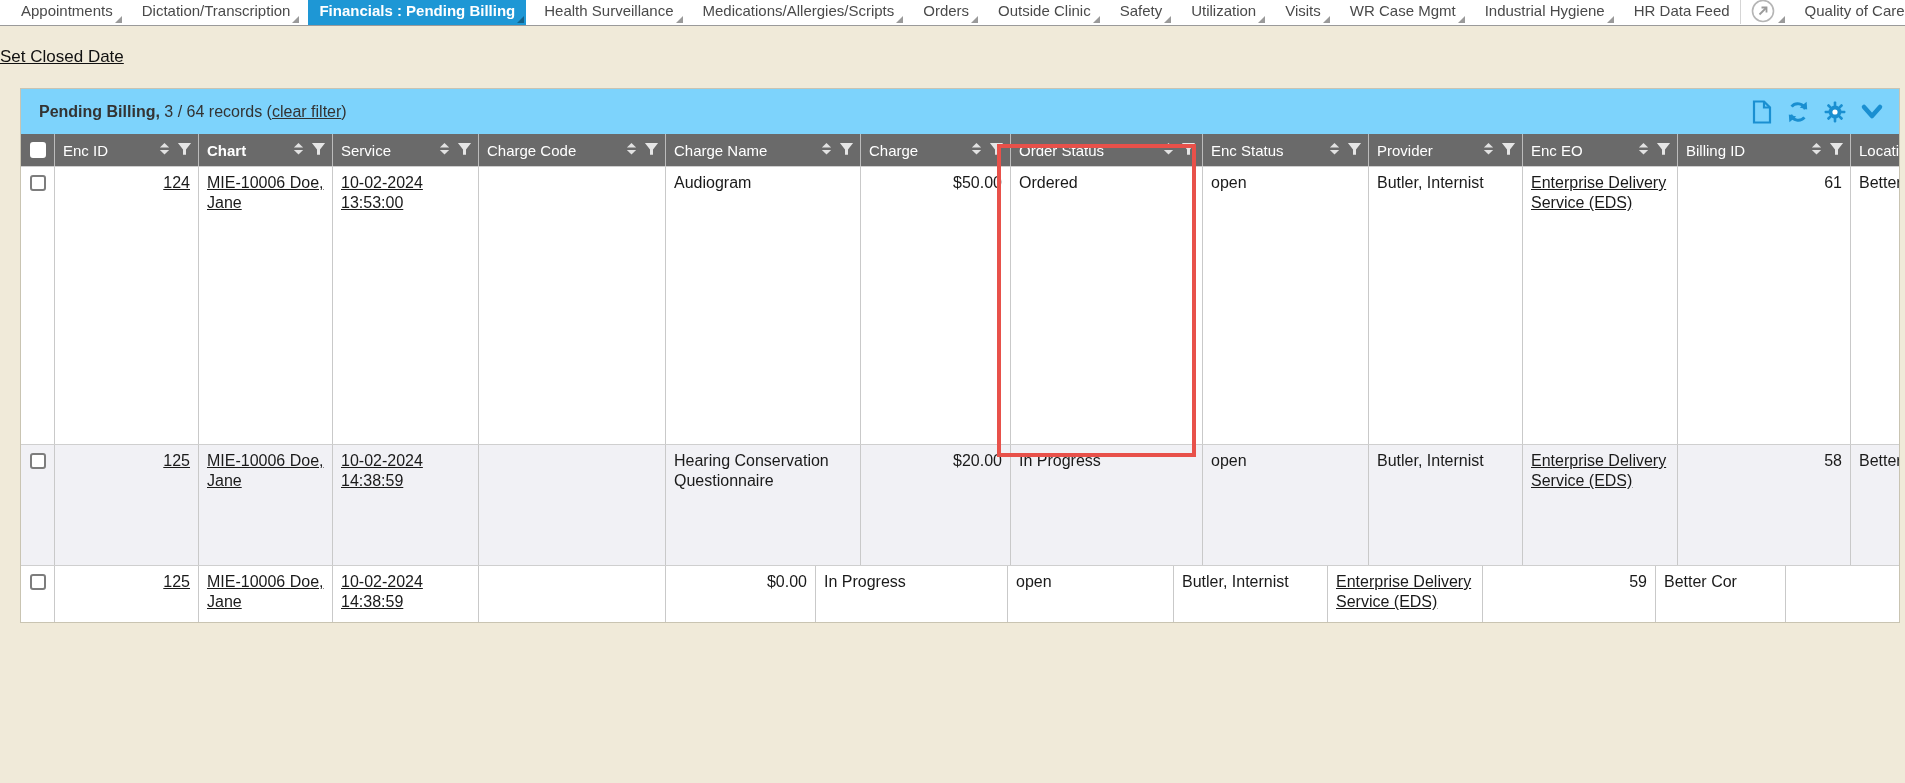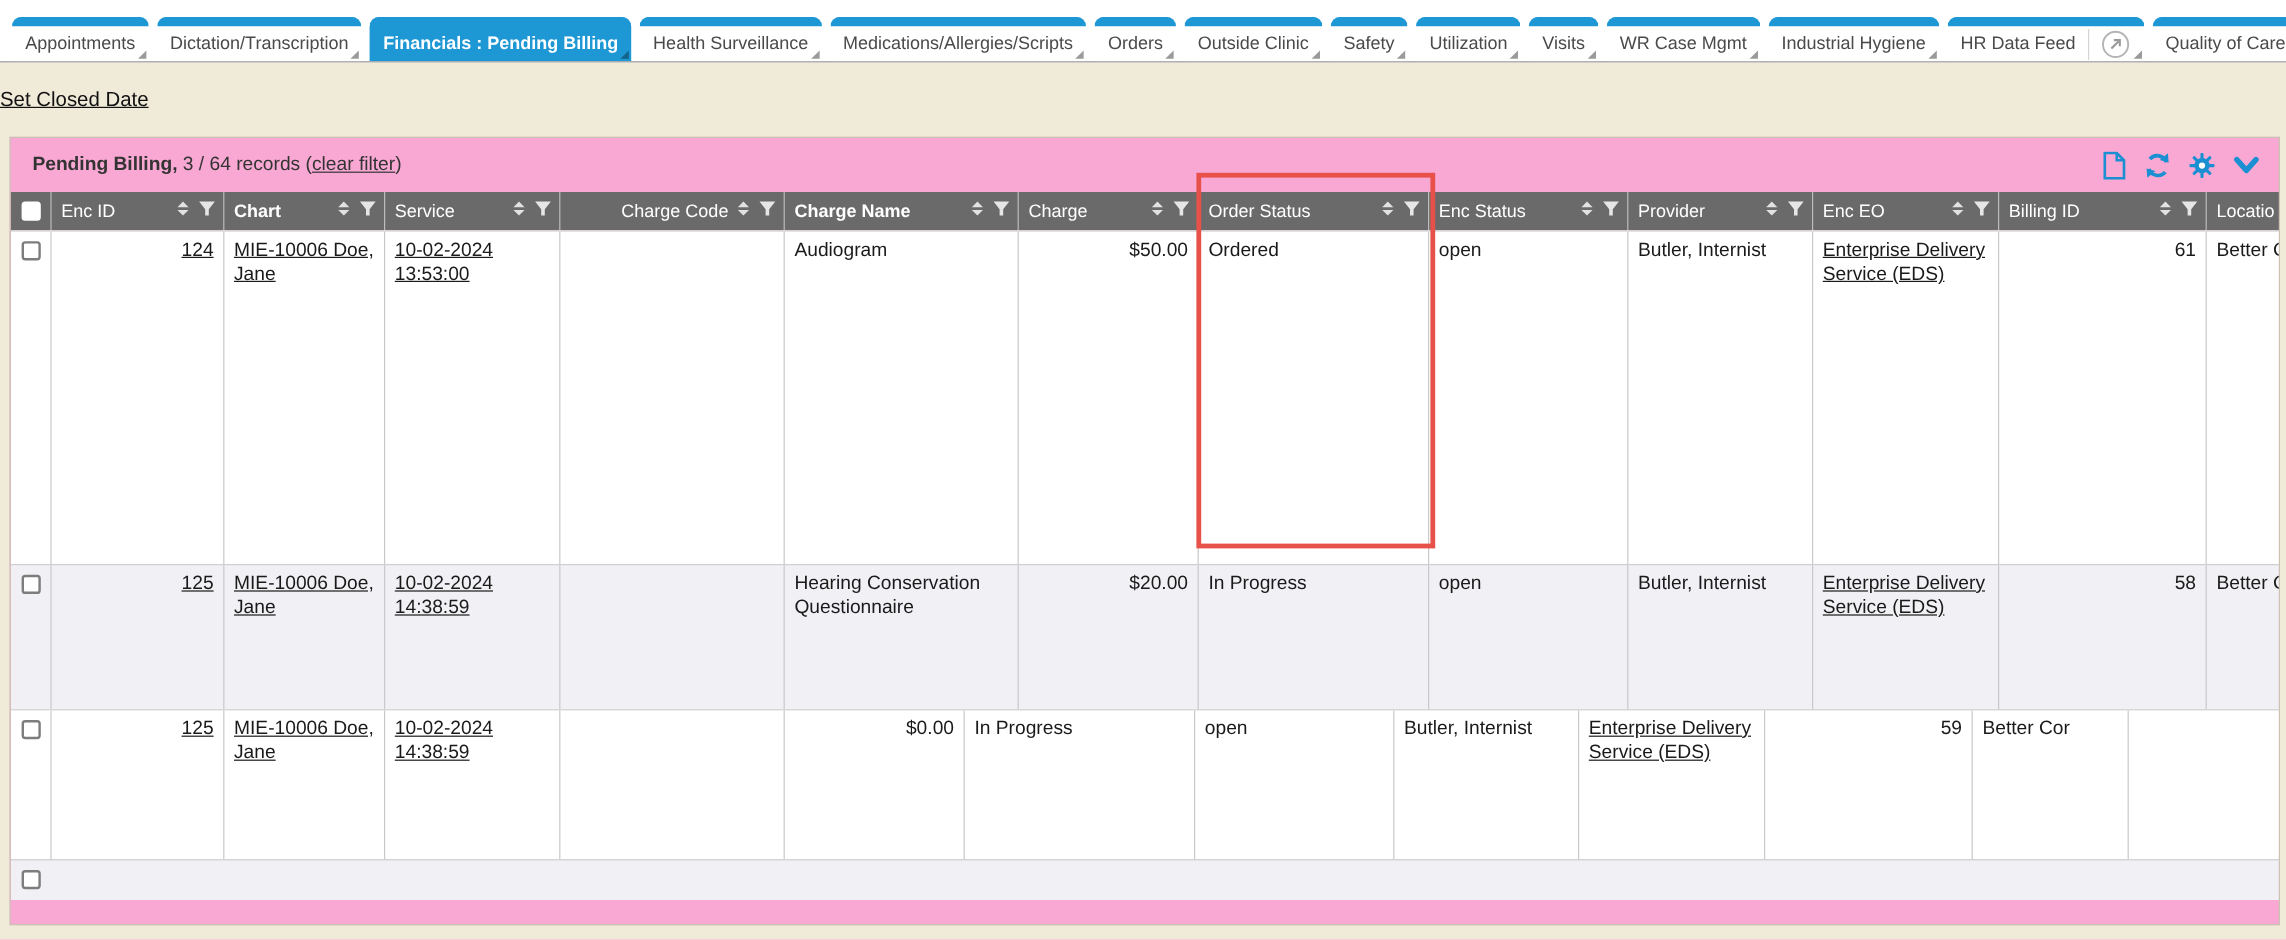--- a/index.html
+++ b/index.html
@@ -1,40 +1,40 @@
 <!DOCTYPE html>
 <html><head>
 <meta charset="utf-8">
 <style>
   * { box-sizing: border-box; margin: 0; padding: 0; }
   html,body { width:1905px; height:783px; overflow:hidden; }
   body { font-family:"Liberation Sans", sans-serif; background:#f0ead9; position:relative; }
 
   
-  .tabbar { background:#ffffff; height:52px; display:flex; align-items:flex-end;
+  .tabbar { background:#ffffff; height:26px; display:flex; align-items:flex-end;
             padding-left:10px; border-bottom:1px solid #9a9a9a; overflow:hidden;
             white-space:nowrap; gap:7px; }
   .tab { flex:none; position:relative; height:37px; background:#ffffff;
          border-top:8px solid #1e97d5; border-radius:8px 8px 0 0;
          display:flex; align-items:center; padding:0 11px; font-size:15px; color:#4a4a4a;
          cursor:pointer; }
   .tab .fold { position:absolute; right:2px; bottom:2px; width:0; height:0;
                border-left:7px solid transparent; border-bottom:7px solid #9a9a9a; }
   .tab.active { background:#1e97d5; color:#ffffff; font-weight:bold; }
   .tab.active .fold { border-bottom-color:rgba(0,0,0,0.35); }
   .tab .tab-divider { width:1px; height:26px; background:#d5d5d5; margin:0 9px 0 10px; }
   .tab .ext-icon { display:flex; align-items:center; }
 
   
   .closed-date-row { height:62px; display:flex; justify-content:flex-start; align-items:center;
                      padding-right:16px; }
   .closed-date-link { font-size:17px; color:#111; text-decoration:underline; cursor:pointer; }
 
   
-  .panel { margin:0 5px 0 8px; background:#f9a8d4; border:1px solid #c9c4b2; height:657px;
+  .panel { margin:0 5px 0 20px; background:#7dd3fc; border:1px solid #c9c4b2; height:535px;
            overflow:hidden; }
   .panel-header { height:45px; display:flex; justify-content:space-between; align-items:center;
                   padding:0 15px 0 18px; }
   .panel-title-group { font-size:16px; color:#333; }
   .panel-title { font-weight:bold; }
   .clear-filter-link { text-decoration:underline; color:#333; cursor:pointer; }
   .panel-icons { display:flex; align-items:center; gap:13px; }
   .icon-btn { cursor:pointer; display:flex; align-items:center; }
 
   
@@ -205,31 +205,31 @@
         <div class="th" style="width: 146px;">
           <span class="th-label">Service</span>
           <span class="sort-ic"><svg width="13" height="14" viewBox="0 0 14 14">
               <polygon points="7,0.5 12,5.5 2,5.5" fill="#e2e2e2"></polygon>
               <polygon points="2,8 12,8 7,13" fill="#e2e2e2"></polygon>
             </svg></span>
           <span class="filter-ic"><svg width="15" height="14" viewBox="0 0 16 14">
               <polygon points="1,0.5 15,0.5 9.6,7.5 9.6,13 6.4,13 6.4,7.5" fill="#e6e6e6"></polygon>
             </svg></span>
         </div>
-        <div class="th" style="width: 187px; text-align: right;">
+        <div class="th" style="width: 187px;">
           <span class="th-label">Charge Code</span>
           <span class="sort-ic"><svg width="13" height="14" viewBox="0 0 14 14">
               <polygon points="7,0.5 12,5.5 2,5.5" fill="#e2e2e2"></polygon>
               <polygon points="2,8 12,8 7,13" fill="#e2e2e2"></polygon>
             </svg></span>
           <span class="filter-ic"><svg width="15" height="14" viewBox="0 0 16 14">
               <polygon points="1,0.5 15,0.5 9.6,7.5 9.6,13 6.4,13 6.4,7.5" fill="#e6e6e6"></polygon>
             </svg></span>
         </div>
-        <div class="th" style="width: 195px; font-weight: bold;">
+        <div class="th" style="width: 195px;">
           <span class="th-label">Charge Name</span>
           <span class="sort-ic"><svg width="13" height="14" viewBox="0 0 14 14">
               <polygon points="7,0.5 12,5.5 2,5.5" fill="#e2e2e2"></polygon>
               <polygon points="2,8 12,8 7,13" fill="#e2e2e2"></polygon>
             </svg></span>
           <span class="filter-ic"><svg width="15" height="14" viewBox="0 0 16 14">
               <polygon points="1,0.5 15,0.5 9.6,7.5 9.6,13 6.4,13 6.4,7.5" fill="#e6e6e6"></polygon>
             </svg></span>
         </div>
         <div class="th" style="width: 150px;">

